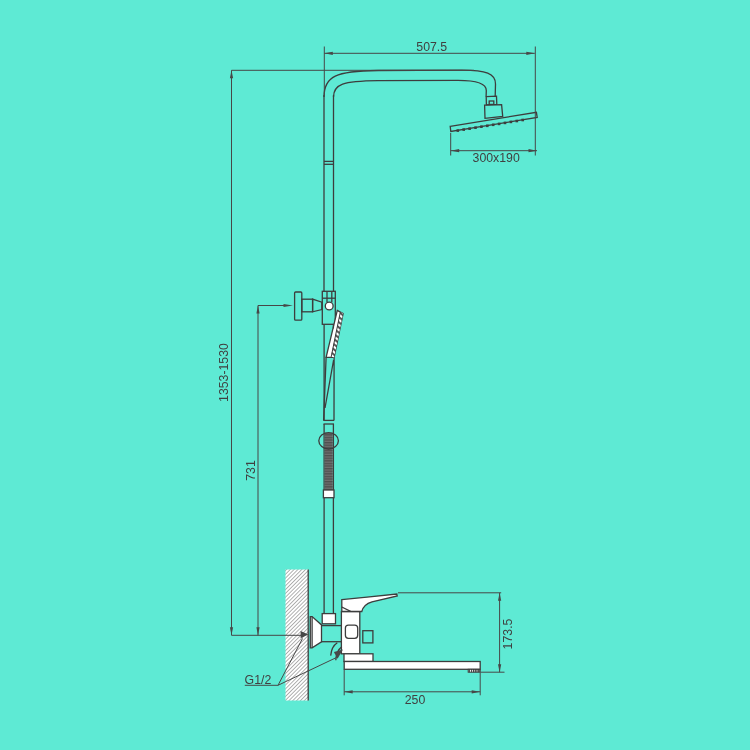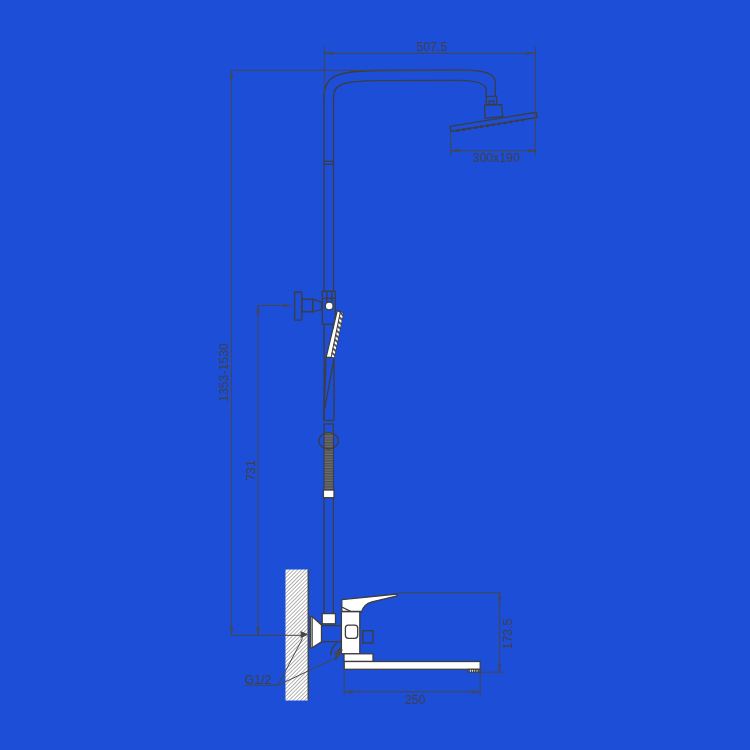--- a/index.html
+++ b/index.html
@@ -1,16 +1,16 @@
 <!DOCTYPE html>
 <html><head>
 <meta charset="utf-8">
 <style>
   html,body{margin:0;padding:0;background:#ffffff;}
-  .stage{width:750px;height:750px;position:relative;background:#1d4ed8;overflow:hidden;}
+  .stage{width:750px;height:750px;position:relative;background:#5eead4;overflow:hidden;}
   svg{display:block;}
   text{font-family:"Liberation Sans", sans-serif; fill:#404040;}
 </style>
 </head>
 <body>
 <div class="stage">
 <svg width="750" height="750" viewBox="0 0 750 750">
 <defs>
 
   <pattern id="hatch" width="2.7" height="2.7" patternUnits="userSpaceOnUse" patternTransform="rotate(-45)">

